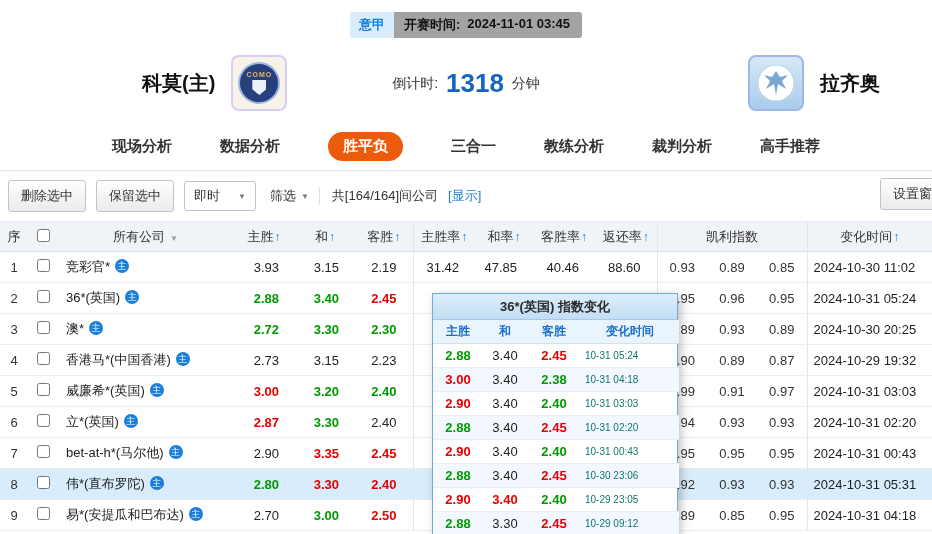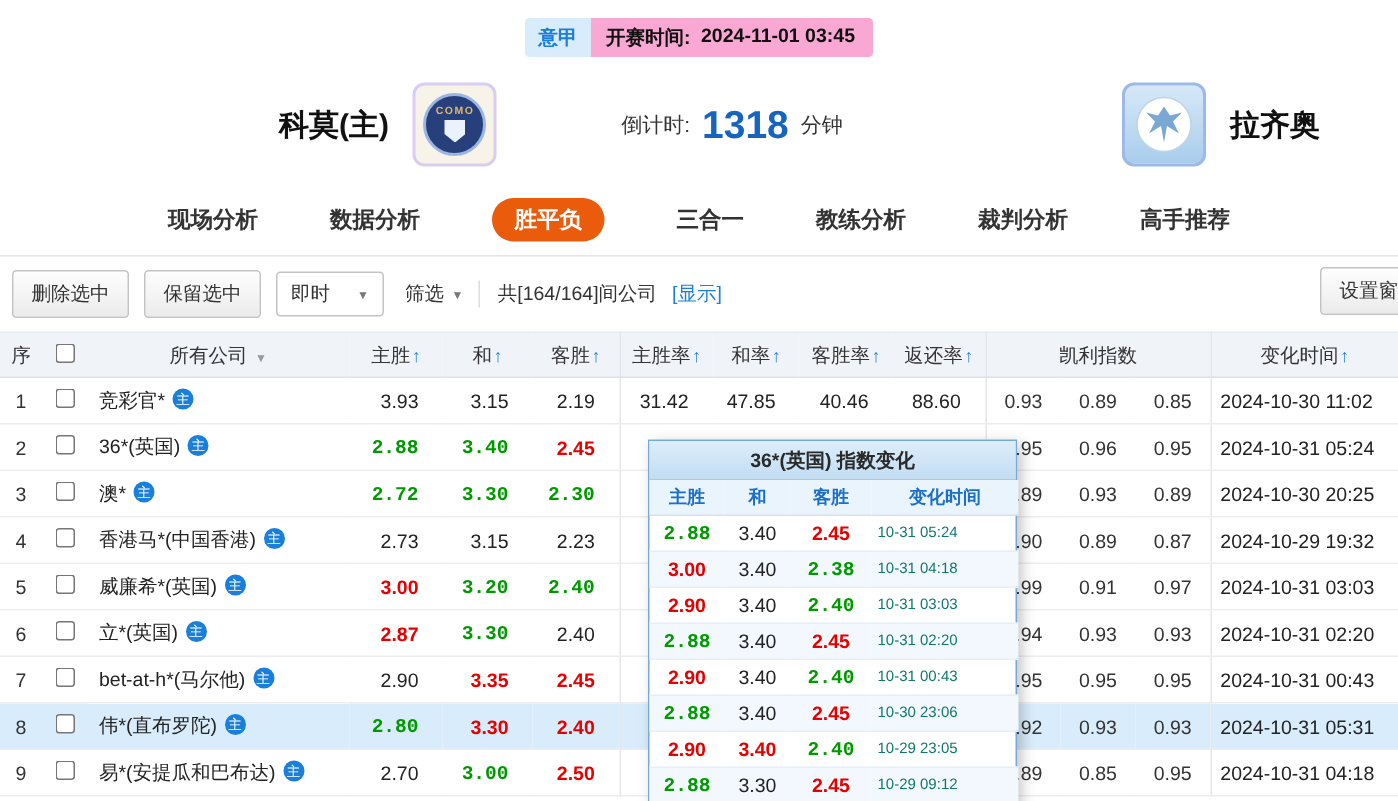--- a/index.html
+++ b/index.html
@@ -3,24 +3,24 @@
 <meta charset="utf-8">
 <style>
   * { margin:0; padding:0; box-sizing:border-box; }
   body { background:#fff; }
   .page { width:932px; height:534px; overflow:hidden; position:relative; background:#fff;
           font-family:"Liberation Sans","DejaVu Sans",sans-serif; color:#222; }
 
   
   .top-strip { display:flex; justify-content:center; align-items:center; padding-top:12px; }
   .league-badge { background:#d8ecfb; color:#1a7edb; font-size:13px; padding:4px 9px; border-radius:3px 0 0 3px; font-weight:bold; }
-  .time-pill { background:#f9a8d4; font-size:13px; padding:4px 12px 4px 10px; border-radius:0 3px 3px 0; font-weight:bold; color:#111; display:flex; }
+  .time-pill { background:#a3a3a3; font-size:13px; padding:4px 12px 4px 10px; border-radius:0 3px 3px 0; font-weight:bold; color:#111; display:flex; }
   .tp-val { margin-left:7px; }
 
-  .teams-row { position:relative; height:58px; margin-top:16px;margin-left:44px; }
+  .teams-row { position:relative; height:58px; margin-top:16px; }
   .team { position:absolute; top:0; display:flex; align-items:center; gap:16px; height:58px; }
   .team.home { left:142px; }
   .team.away { right:52px; }
   .team-name { font-size:20px; font-weight:bold; color:#111; }
   .logo-box { width:56px; height:56px; border-radius:8px; display:flex; align-items:center; justify-content:center; }
   .logo-box.como { border:2px solid #d9cdf2; background:#f8f3e9; }
   .como-crest { width:42px; height:42px; border-radius:50%; background:#27407c; border:2px solid #9cb6e4;
                 display:flex; flex-direction:column; align-items:center; justify-content:center; gap:2px; }
   .como-text { color:#e3b964; font-size:7px; font-weight:bold; letter-spacing:1px; }
   .como-shield { width:14px; height:15px; background:#eaf2fb; clip-path:polygon(0 0,100% 0,100% 62%,50% 100%,0 62%); }
@@ -56,21 +56,21 @@
   .odds-table tbody td { height:31px; border-bottom:1px solid #ededed; }
   .sep-r { border-right:1px solid #e3e7ed; }
   tr.hl { background:#d9ecfb; }
   .c-idx { text-align:center; color:#333; }
   .c-chk { text-align:center; }
   .c-comp { padding-left:8px; white-space:nowrap; overflow:hidden; }
   .c-odd, .c-rate { text-align:right; padding-right:16px; }
   .c-kelly { text-align:center; color:#333; }
   .c-time { padding-left:6px; white-space:nowrap; overflow:hidden; }
   .red { color:#e60000; font-weight:bold; }
-  .grn { color:#009900; font-weight:bold;font-family:Liberation Mono, monospace; }
+  .grn { color:#009900; font-weight:bold; }
   .mbadge { display:inline-block; width:14px; height:14px; line-height:14px; border-radius:50%;
             background:#1a7edb; color:#fff; font-size:9px; text-align:center; margin-left:5px; vertical-align:2px; }
 
   
   .popup { position:absolute; left:432px; top:293px; width:246px; background:#fff; border:1px solid #74a9d8;
            box-shadow:3px 3px 9px rgba(0,0,0,.25); z-index:10; }
   .popup-title { height:26px; line-height:26px; text-align:center; font-size:13px; font-weight:bold; color:#2a2a2a;
                  background:linear-gradient(#ddeefb,#c2ddf3); border-bottom:1px solid #a9c9e6; }
   .popup table { width:100%; border-collapse:collapse; table-layout:fixed; font-size:13px; }
   .popup thead th { background:#e9f4fd; color:#1a6fc9; font-weight:bold; height:23px;

